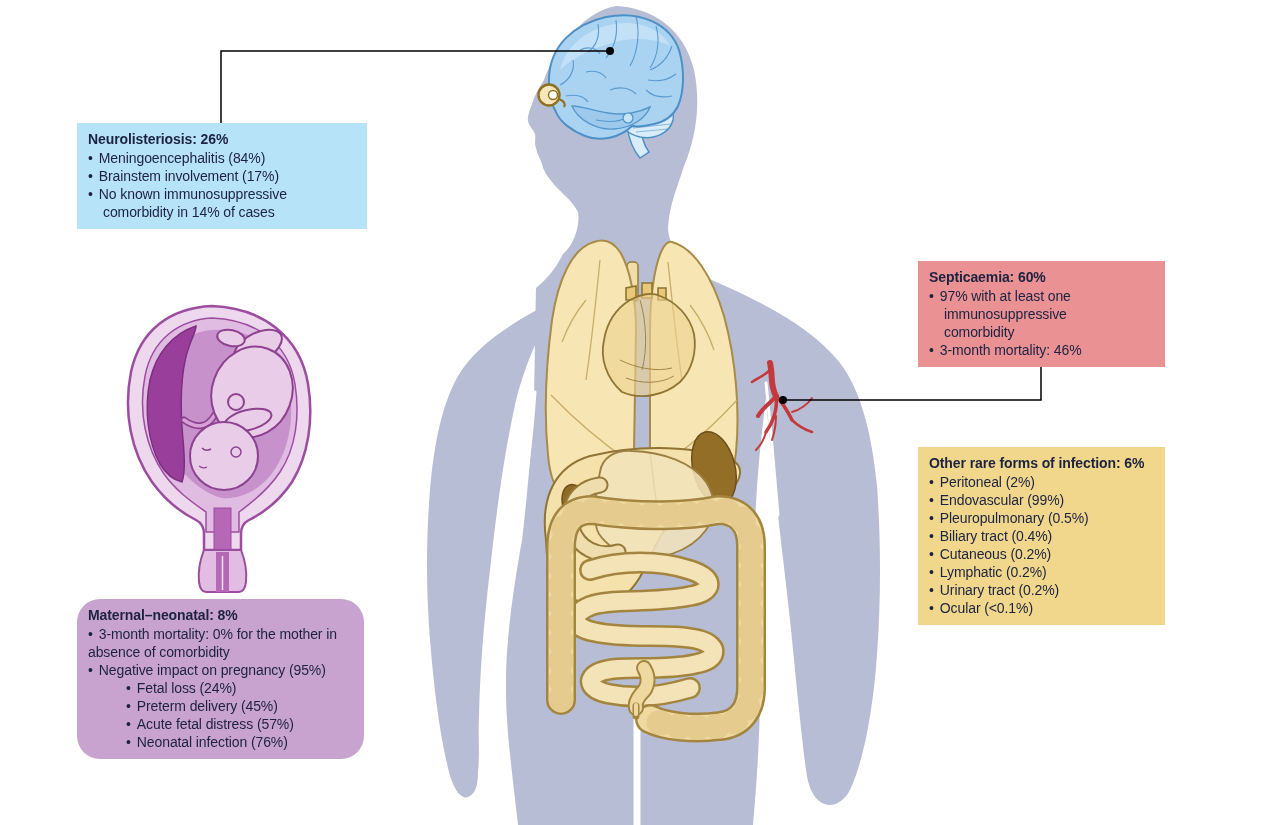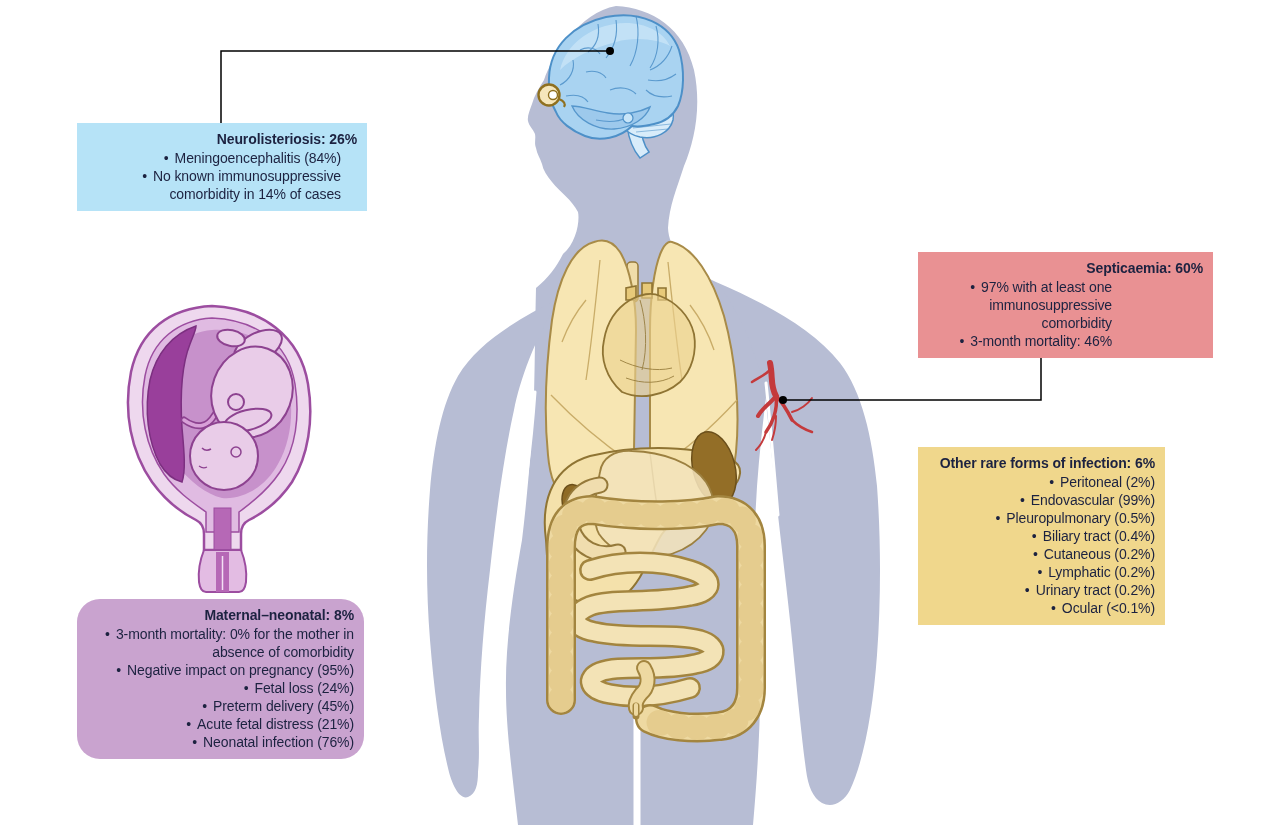--- a/index.html
+++ b/index.html
@@ -1,30 +1,30 @@
 <!DOCTYPE html>
 <html><head>
 <meta charset="utf-8">
 <style>
   html,body{margin:0;padding:0;background:#ffffff;}
   #canvas{position:relative;width:1261px;height:825px;background:#ffffff;overflow:hidden;
           font-family:"Liberation Sans",sans-serif;}
   #scene{position:absolute;left:0;top:0;}
 
   .callout{position:absolute;color:#1c2240;font-size:14px;line-height:18px;
-           letter-spacing:-0.1px;padding:7px 10px 8px 11px;box-sizing:border-box;text-align:right;}
+           letter-spacing:-0.1px;padding:7px 10px 8px 11px;box-sizing:border-box;}
   .callout .title{font-weight:bold;white-space:nowrap;margin:0 0 1px 0;}
   .callout .item{padding-left:15px;text-indent:-15px;}
   .callout .item.nohang{padding-left:0;text-indent:0;}
   .callout .item.lvl2{margin-left:38px;}
   .callout .bullet{margin-right:6px;}
 
   #callout-neurolisteriosis{left:77px;top:123px;width:290px;}
   #callout-neurolisteriosis .item{max-width:238px;}
-  #callout-septicaemia{left:918px;top:252px;width:295px;}
+  #callout-septicaemia{left:918px;top:261px;width:247px;}
   #callout-septicaemia .item{max-width:168px;}
   #callout-other-rare-forms{left:918px;top:447px;width:247px;}
   #callout-maternal-neonatal{left:77px;top:599px;width:287px;}
 </style>
 </head>
 <body>
 
 <div id="canvas">
 
   <svg id="scene" width="1261" height="825" viewBox="0 0 1261 825">
@@ -283,20 +283,21 @@
       <circle cx="610" cy="51" r="4" fill="#000000"></circle>
       <polyline points="783,400 1041,400 1041,358" fill="none" stroke="#000000" stroke-width="1.5"></polyline>
       <circle cx="783" cy="400" r="4" fill="#000000"></circle>
     </g>
   </svg>
 
   <div class="callout" id="callout-neurolisteriosis" style="background: rgb(182, 227, 247);">
     <div class="title">Neurolisteriosis: 26%</div>
     <div class="items">
         <div class="item lvl1"><span class="bullet">•</span><span>Meningoencephalitis (84%)</span></div>
+        <div class="item lvl1"><span class="bullet">•</span><span>Brainstem involvement (17%)</span></div>
         <div class="item lvl1"><span class="bullet">•</span><span>No known immunosuppressive comorbidity in 14% of cases</span></div>
       </div>
   </div>
 
   <div class="callout" id="callout-septicaemia" style="background: rgb(233, 145, 147);">
     <div class="title">Septicaemia: 60%</div>
     <div class="items">
         <div class="item lvl1"><span class="bullet">•</span><span>97% with at least one immunosuppressive comorbidity</span></div>
         <div class="item lvl1"><span class="bullet">•</span><span>3-month mortality: 46%</span></div>
       </div>
@@ -316,18 +317,18 @@
       </div>
   </div>
 
   <div class="callout" id="callout-maternal-neonatal" style="background: rgb(201, 163, 207); border-radius: 23px;">
     <div class="title">Maternal–neonatal: 8%</div>
     <div class="items">
         <div class="item lvl1 nohang"><span class="bullet">•</span><span>3-month mortality: 0% for the mother in absence of comorbidity</span></div>
         <div class="item lvl1"><span class="bullet">•</span><span>Negative impact on pregnancy (95%)</span></div>
         <div class="item lvl2"><span class="bullet">•</span><span>Fetal loss (24%)</span></div>
         <div class="item lvl2"><span class="bullet">•</span><span>Preterm delivery (45%)</span></div>
-        <div class="item lvl2"><span class="bullet">•</span><span>Acute fetal distress (21%)</span></div>
+        <div class="item lvl2"><span class="bullet">•</span><span>Acute fetal distress (57%)</span></div>
         <div class="item lvl2"><span class="bullet">•</span><span>Neonatal infection (76%)</span></div>
       </div>
   </div>
 
 </div>
 
 </body></html>

